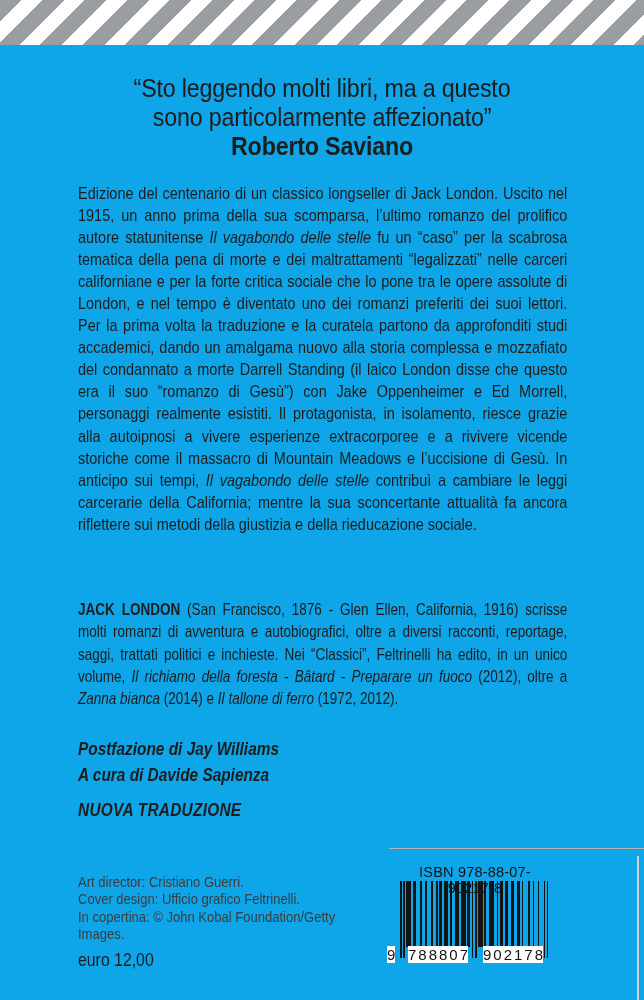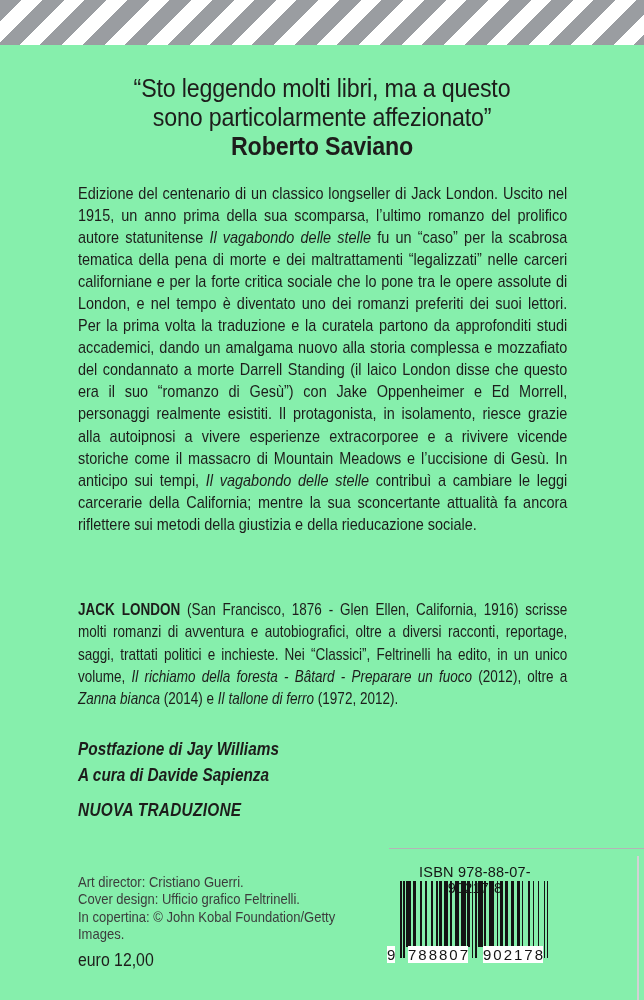--- a/index.html
+++ b/index.html
@@ -1,18 +1,18 @@
 <!DOCTYPE html>
 <html lang="it"><head>
 <meta charset="utf-8">
 <style>
   html,body{margin:0;padding:0;background:#ffffff;}
   body{width:644px;height:1000px;overflow:hidden;
        font-family:"Liberation Sans","DejaVu Sans",sans-serif;color:#1d1d1b;}
-  .page{position:relative;width:644px;height:1000px;background:#86efac;overflow:hidden;}
+  .page{position:relative;width:644px;height:1000px;background:#0ea5e9;overflow:hidden;}
 
   
   .stripes{position:absolute;left:0;top:0;width:644px;height:45px;
            background:repeating-linear-gradient(135deg,#9a9da1 0 15.5px,#ffffff 15.5px 30px);}
 
   
   .quote{position:absolute;left:0;top:74px;width:644px;text-align:center;
          font-size:25px;line-height:28.8px;letter-spacing:-0.2px;
          transform:scaleX(0.93);transform-origin:50% 0;}
   .quote .author{font-weight:bold;}

